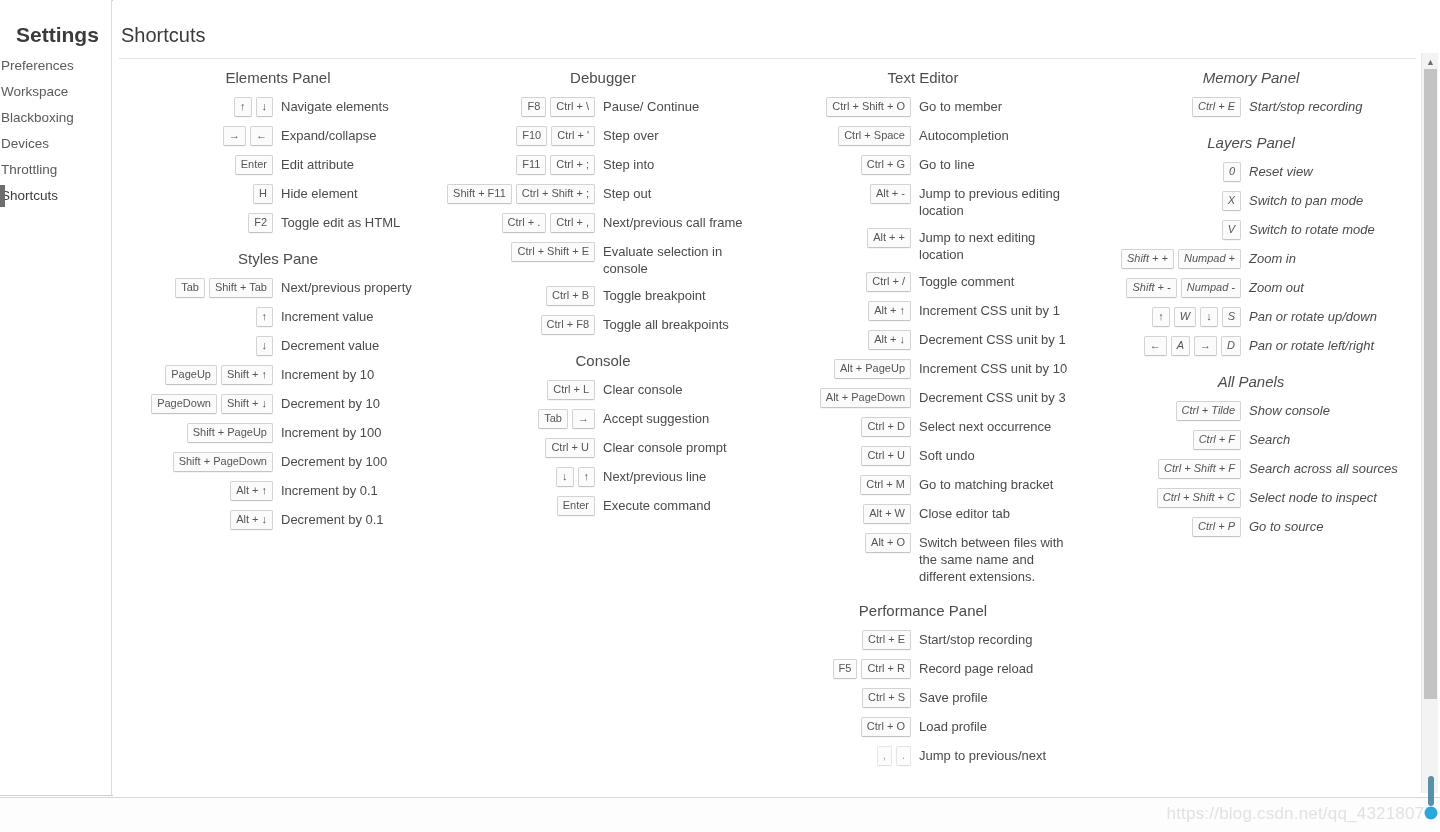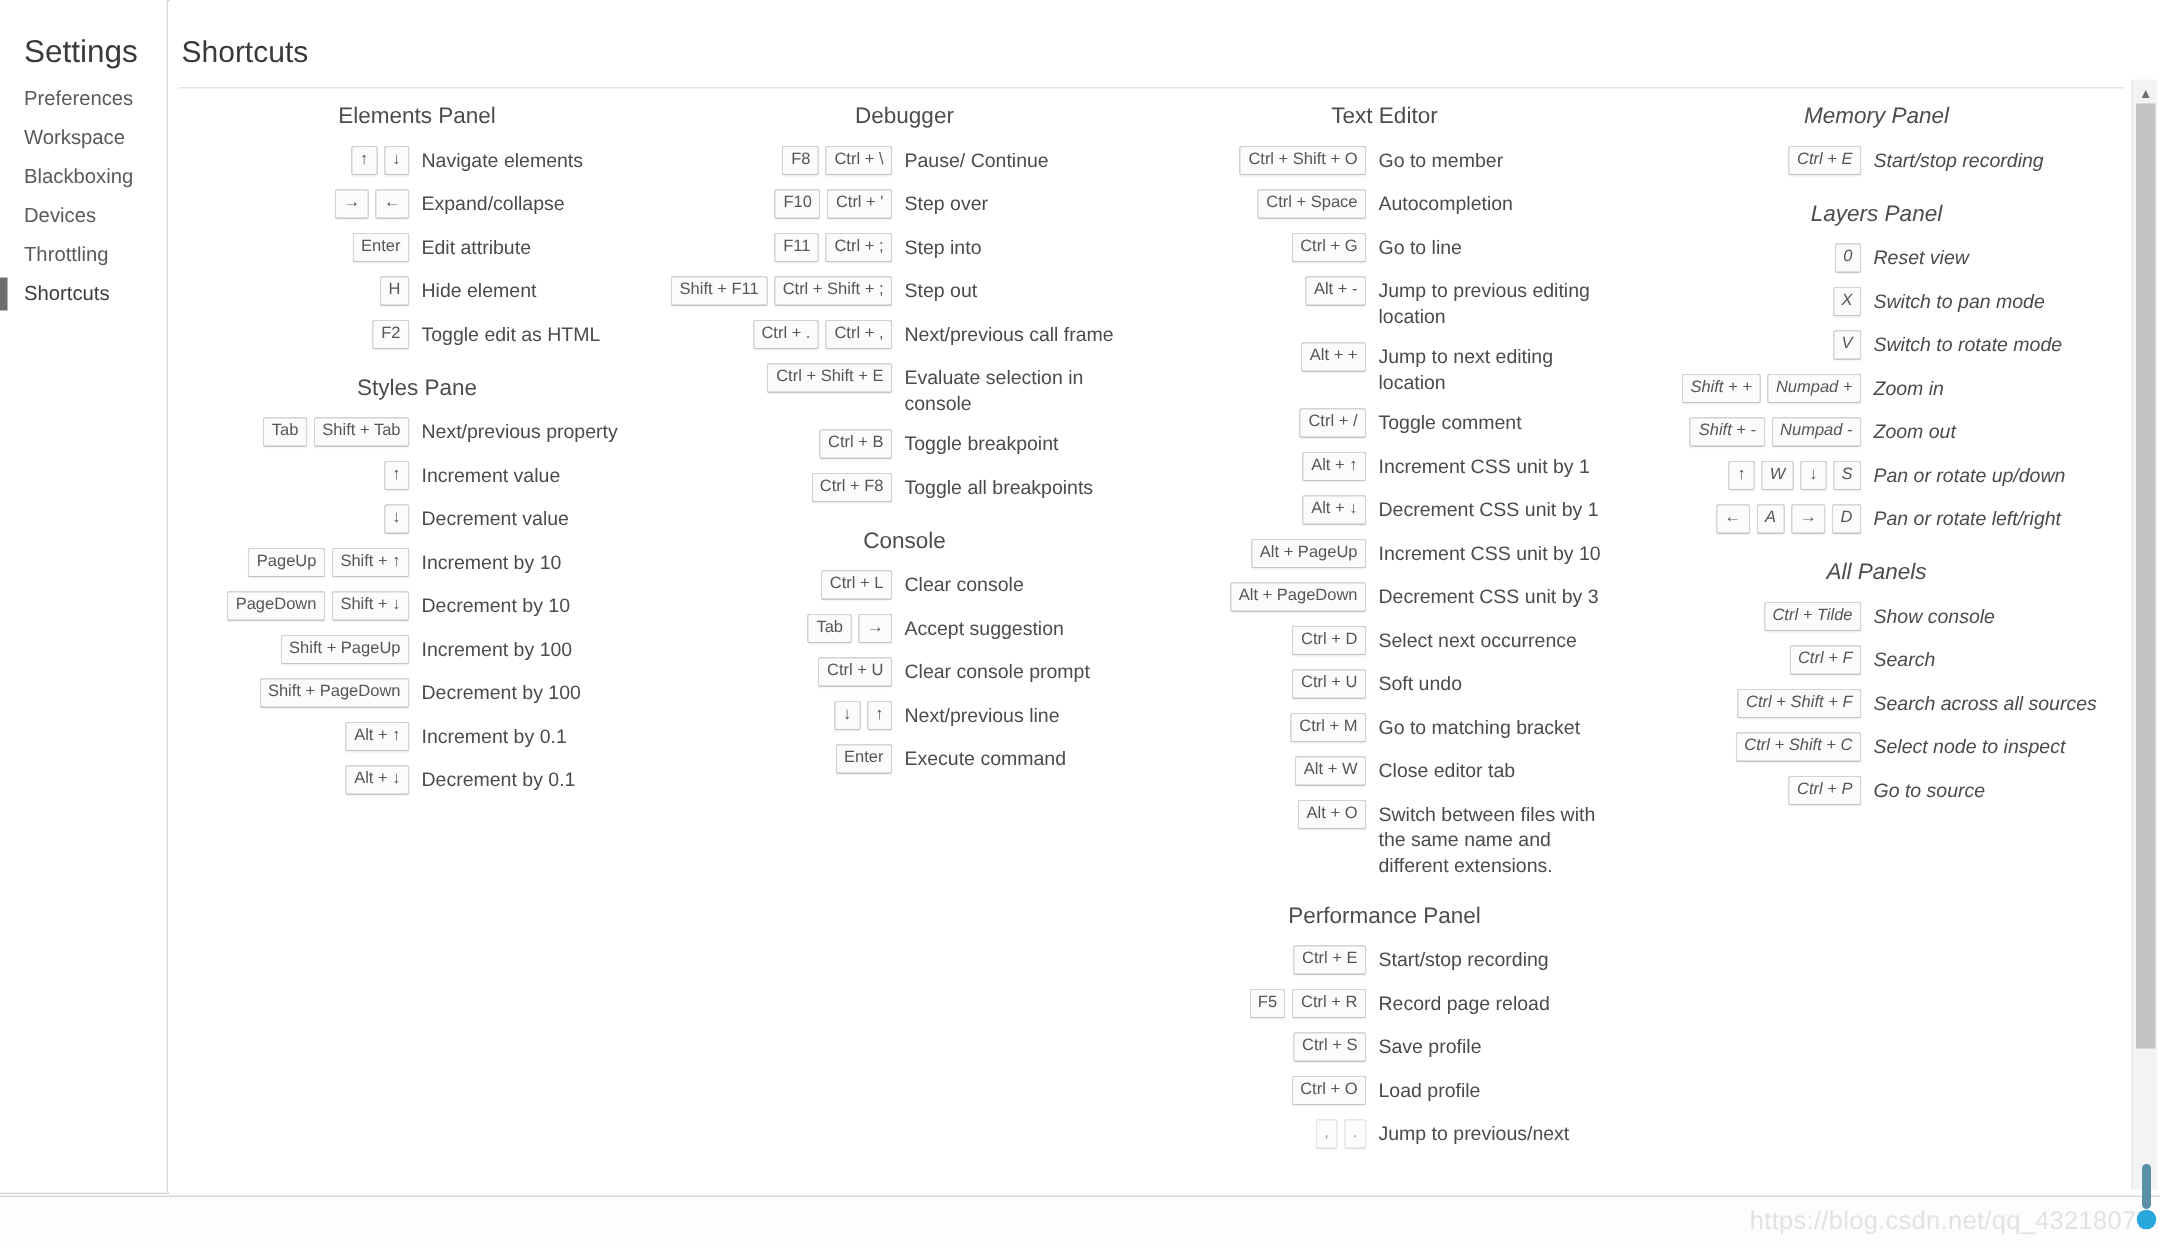--- a/index.html
+++ b/index.html
@@ -70,32 +70,32 @@
     width: 112px; height: 795px;
     background: #fff;
     border-right: 1px solid #dcdcdc;
     box-sizing: border-box;
   }
   .sidebar-title {
     position: absolute;
     left: 16px; top: 23px;
     font-size: 21px;
     color: #3b3b3b;
-    font-weight: 400;
+    font-weight: 700;
   }
   .sidebar-list {
     position: absolute;
     left: 0; top: 53px;
     width: 112px;
   }
   .sb-item {
     position: relative;
     height: 26px;
     line-height: 26px;
-    padding-left: 16px;
+    padding-left: 1px;
     font-size: 13.5px;
     color: #5a5a5a;
     cursor: pointer;
     box-sizing: border-box;
   }
   .sb-item.active { color: #3b3b3b; }
   .sb-item.active::before {
     content: "";
     position: absolute;
     left: 0; top: 2px;

